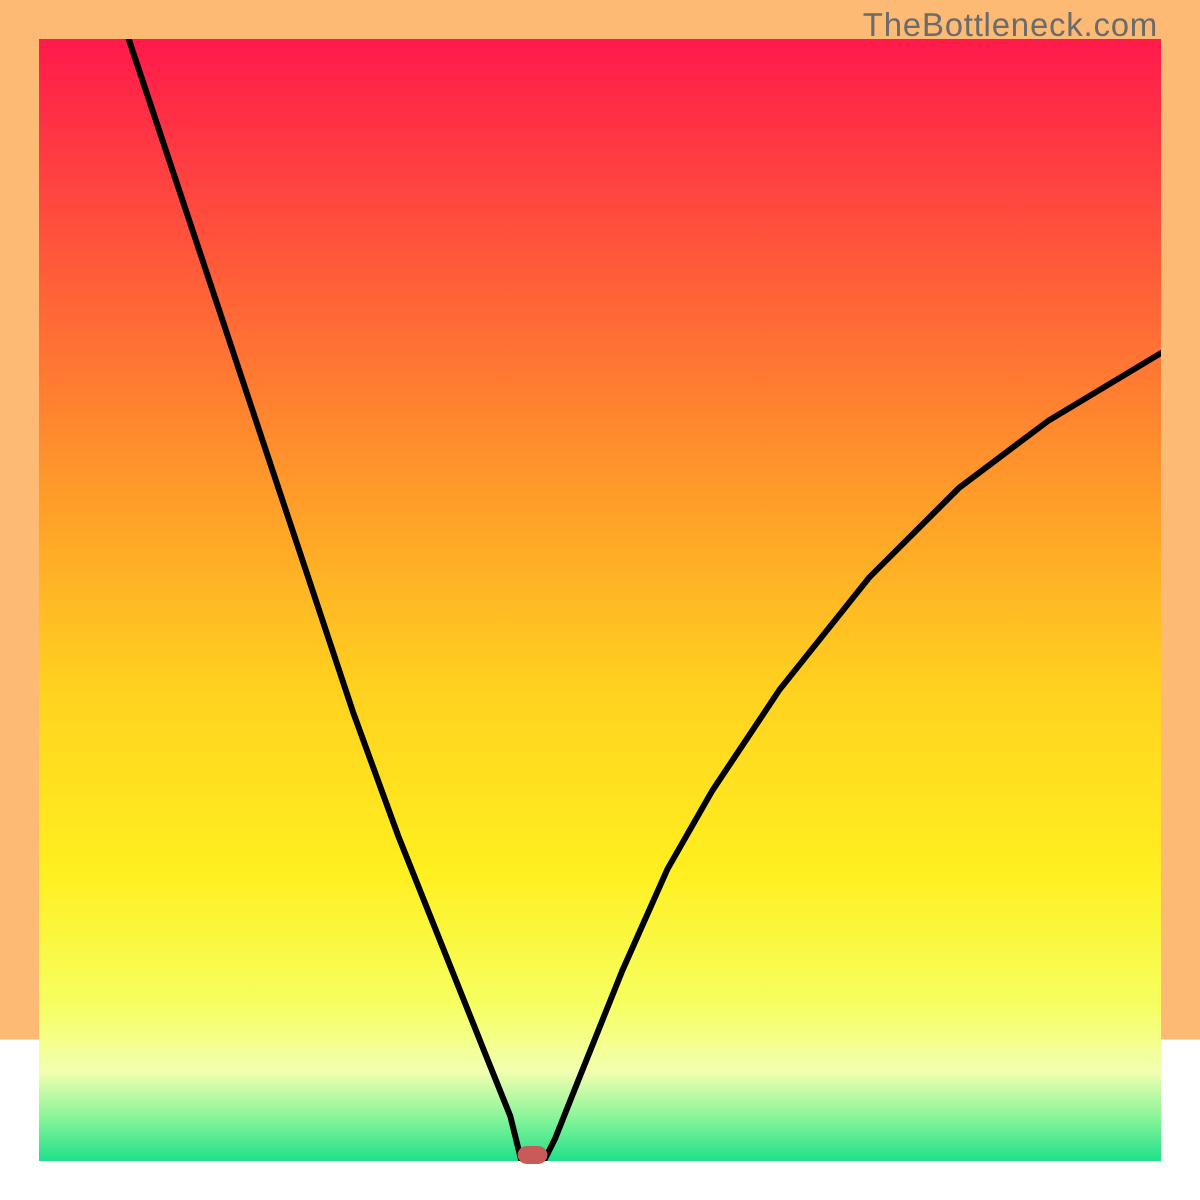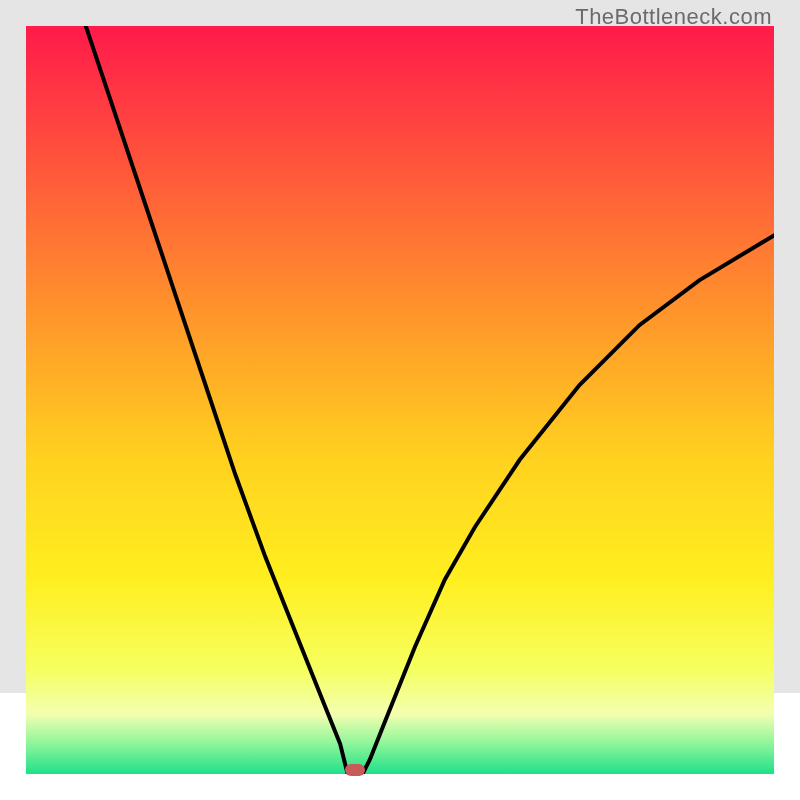--- a/index.html
+++ b/index.html
@@ -6,21 +6,21 @@
     margin: 0;
     padding: 0;
     width: 800px;
     height: 800px;
     overflow: hidden;
     font-family: Arial, Helvetica, sans-serif;
   }
   .frame {
     width: 800px;
     height: 693px;
-    background: #e5e5e5;
+    background: #fdba74;
     position: relative;
     box-sizing: border-box;
     text-decoration: underline;
   }
   .plot-area {
     position: absolute;
     left: 26px;
     top: 26px;
     width: 748px;
     height: 748px;

